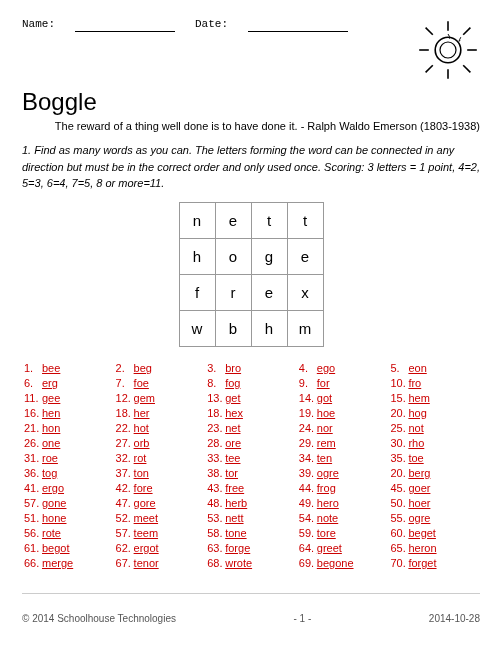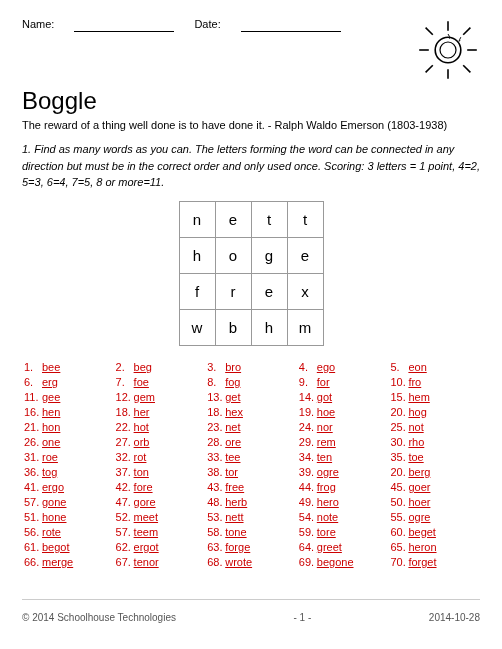--- a/index.html
+++ b/index.html
@@ -10,20 +10,21 @@
       color: #000;
       width: 502px;
       min-height: 649px;
       padding: 18px 22px 14px 22px;
     }
     .header-row {
       display: flex;
       justify-content: flex-end;
       align-items: flex-start;
       margin-bottom: 2px;
+      font-family: Liberation Mono, monospace;
     }
     .header-fields {
       flex: 1;
     }
     .header-line {
       display: flex;
       gap: 20px;
       margin-bottom: 4px;
     }
     .field-label {
@@ -46,20 +47,21 @@
     .title {
       font-size: 24px;
       font-weight: normal;
       margin-bottom: 3px;
       margin-top: 2px;
     }
     .quote {
       font-size: 11px;
       margin-bottom: 8px;
       line-height: 1.4;
+      text-align: right;
     }
     .instructions {
       font-size: 11px;
       margin-bottom: 10px;
       line-height: 1.5;
     }
     .instructions em {
       font-style: italic;
     }
     .grid-container {
@@ -101,23 +103,23 @@
     }
     .word-val {
       color: #cc0000;
       text-decoration: underline;
       font-size: 11px;
     }
     .footer {
       display: flex;
       justify-content: space-between;
       align-items: center;
-      margin-top: 30px;
+      margin-top: 23px;
       border-top: 1px solid #ccc;
-      padding-top: 12px;
+      padding-top: 19px;
       font-size: 10px;
       color: #555;
     }
     .page-num {
       font-size: 10px;
       color: #555;
     }
   </style>
 </head>
 <body>

